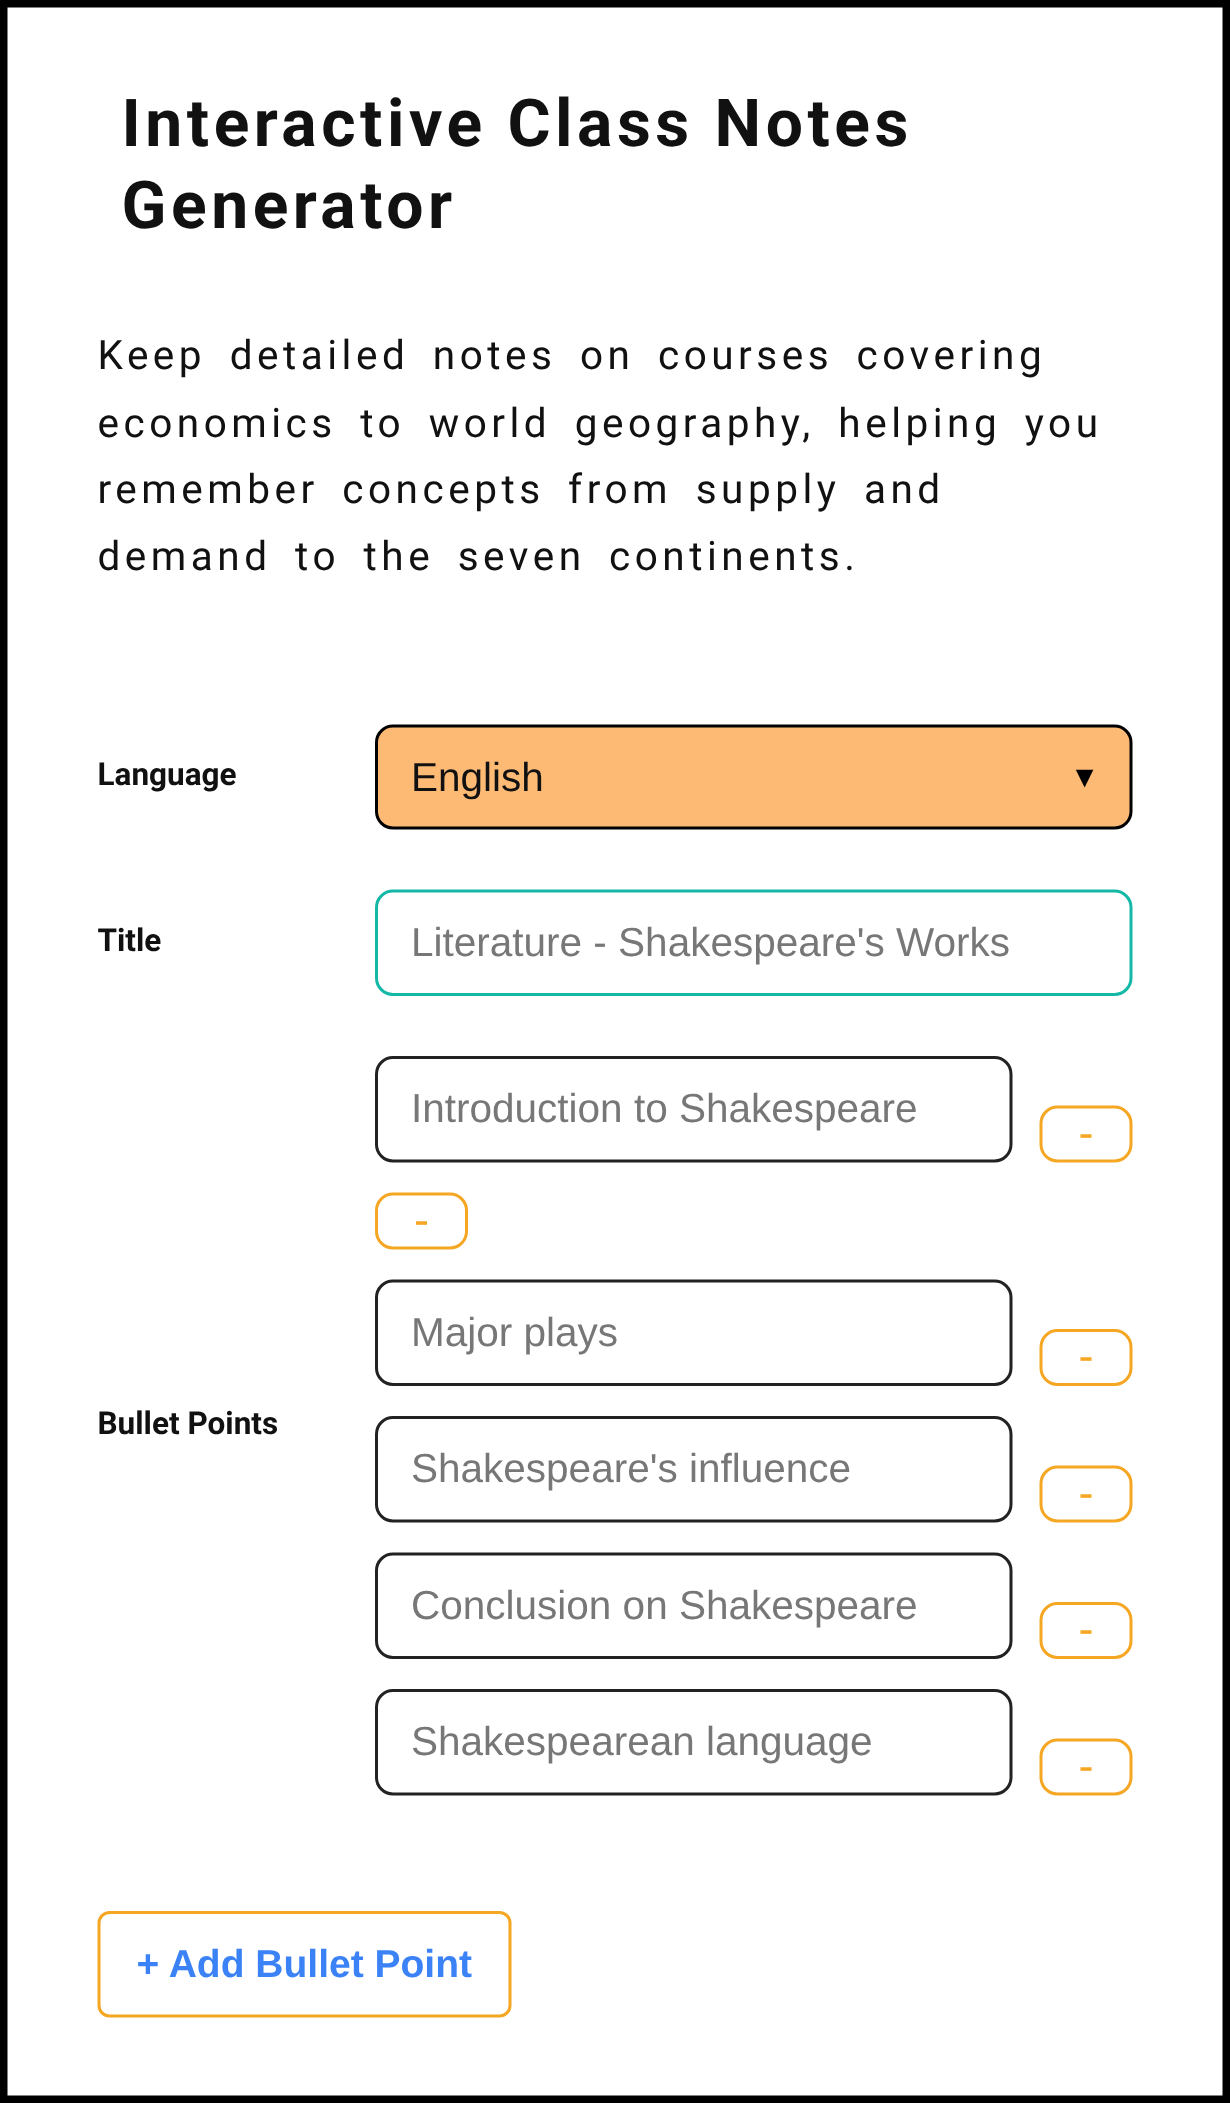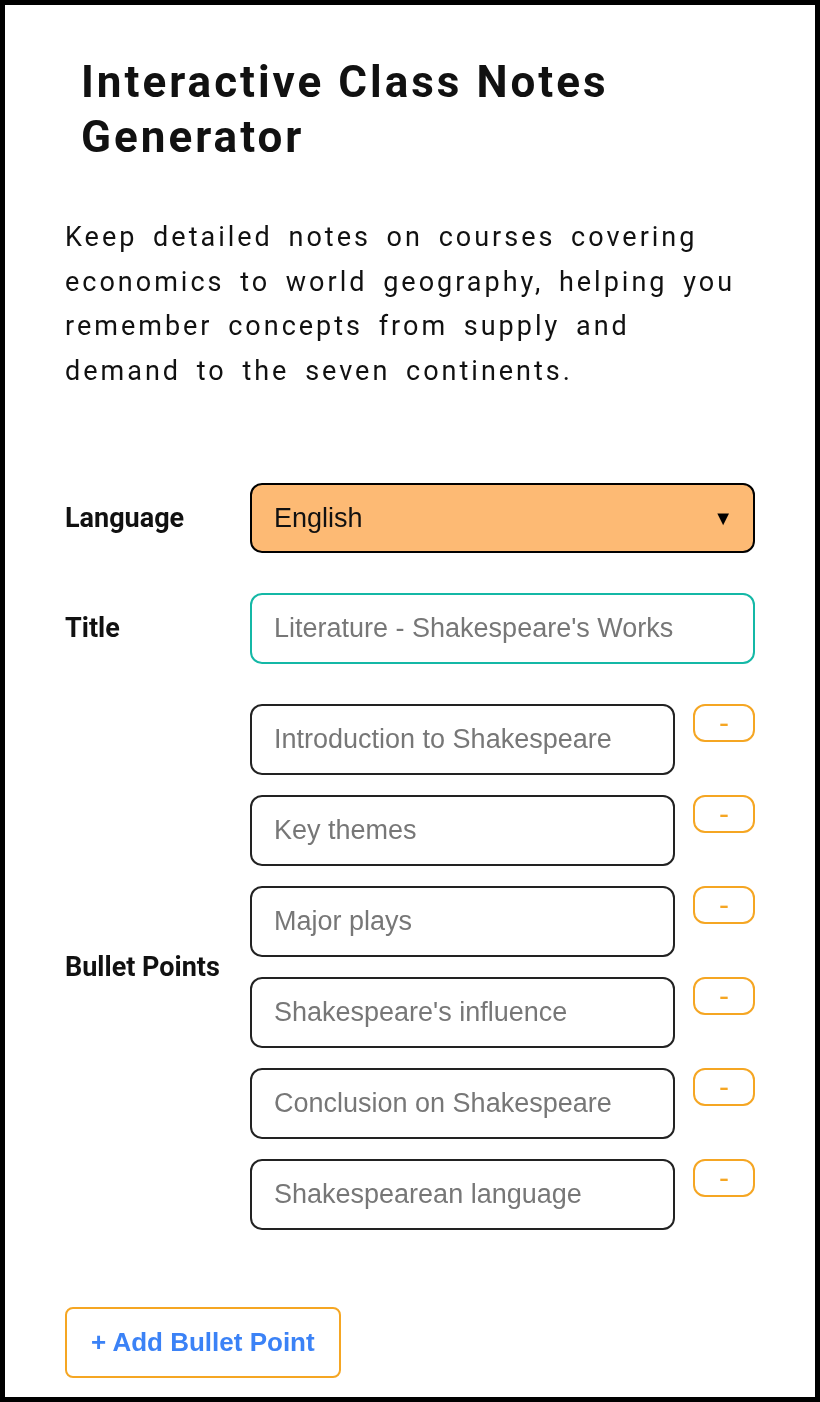--- a/index.html
+++ b/index.html
@@ -34,21 +34,21 @@
     .form-row {
       display: flex;
       align-items: center;
       gap: 30px;
       margin-bottom: 40px;
     }
     .form-row.align-center-bullets {
       align-items: center;
     }
     .form-label {
-      font-size: 27px;
+      font-size: 21px;
       font-weight: 700;
       width: 155px;
       flex-shrink: 0;
       line-height: 1.5;
     }
     .select-wrapper {
       flex: 1;
       position: relative;
     }
     .select-input {
@@ -86,21 +86,21 @@
     }
     .bullets-col {
       flex: 1;
       display: flex;
       flex-direction: column;
       gap: 20px;
     }
     .bullet-row {
       display: flex;
       gap: 18px;
-      align-items: flex-start;
+      align-items: flex-end;
     }
     .bullet-input {
       flex: 1;
       font-size: 27px;
       padding: 18px 22px;
       border: 2px solid #222;
       border-radius: 12px;
       background: #fff;
       color: #111;
     }
@@ -158,21 +158,20 @@
 </div>
 
 <div class="form-row align-center-bullets">
   <label class="form-label">Bullet Points</label>
   <div class="bullets-col" id="bullets-container">
       <div class="bullet-row">
         <input type="text" class="bullet-input" placeholder="Introduction to Shakespeare" style="">
         <button class="remove-btn">-</button>
       </div>
       <div class="bullet-row">
-        <input type="text" class="bullet-input" placeholder="Key themes" style="">
         <button class="remove-btn">-</button>
       </div>
       <div class="bullet-row">
         <input type="text" class="bullet-input" placeholder="Major plays" style="">
         <button class="remove-btn">-</button>
       </div>
       <div class="bullet-row">
         <input type="text" class="bullet-input" placeholder="Shakespeare's influence" style="">
         <button class="remove-btn">-</button>
       </div>

